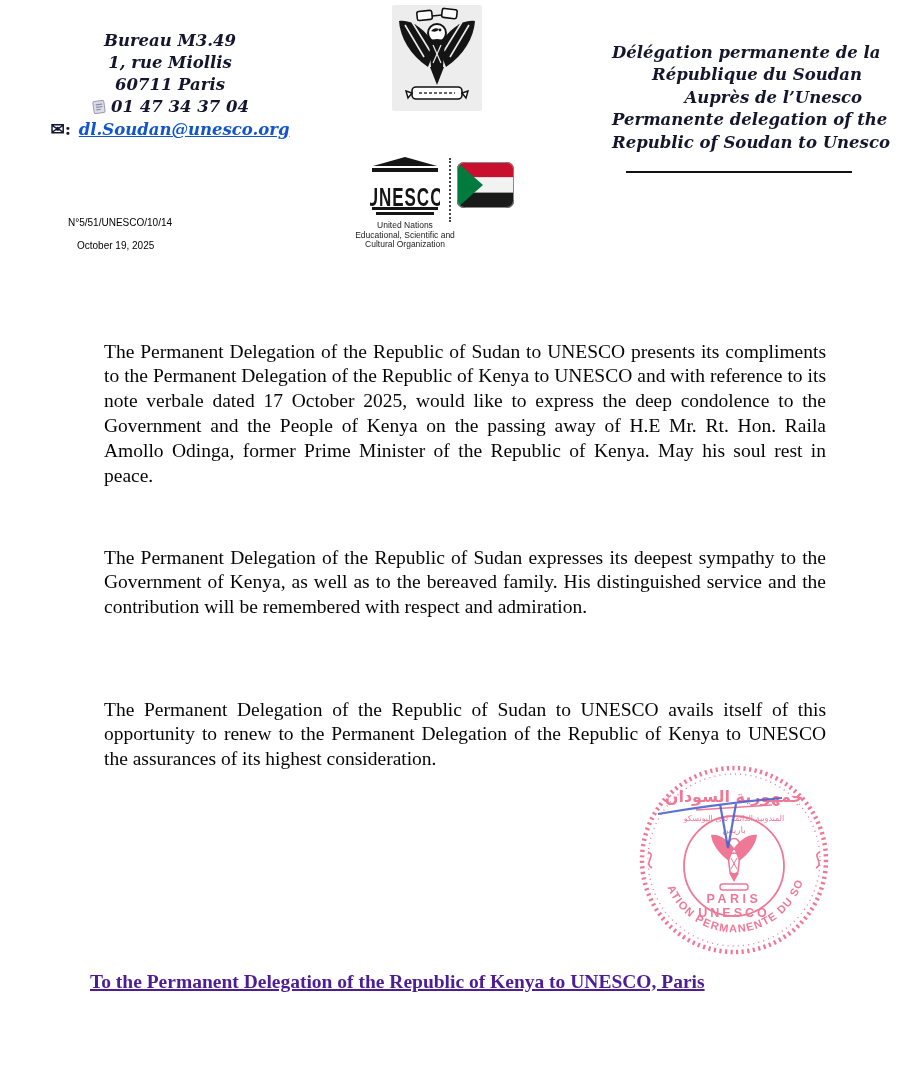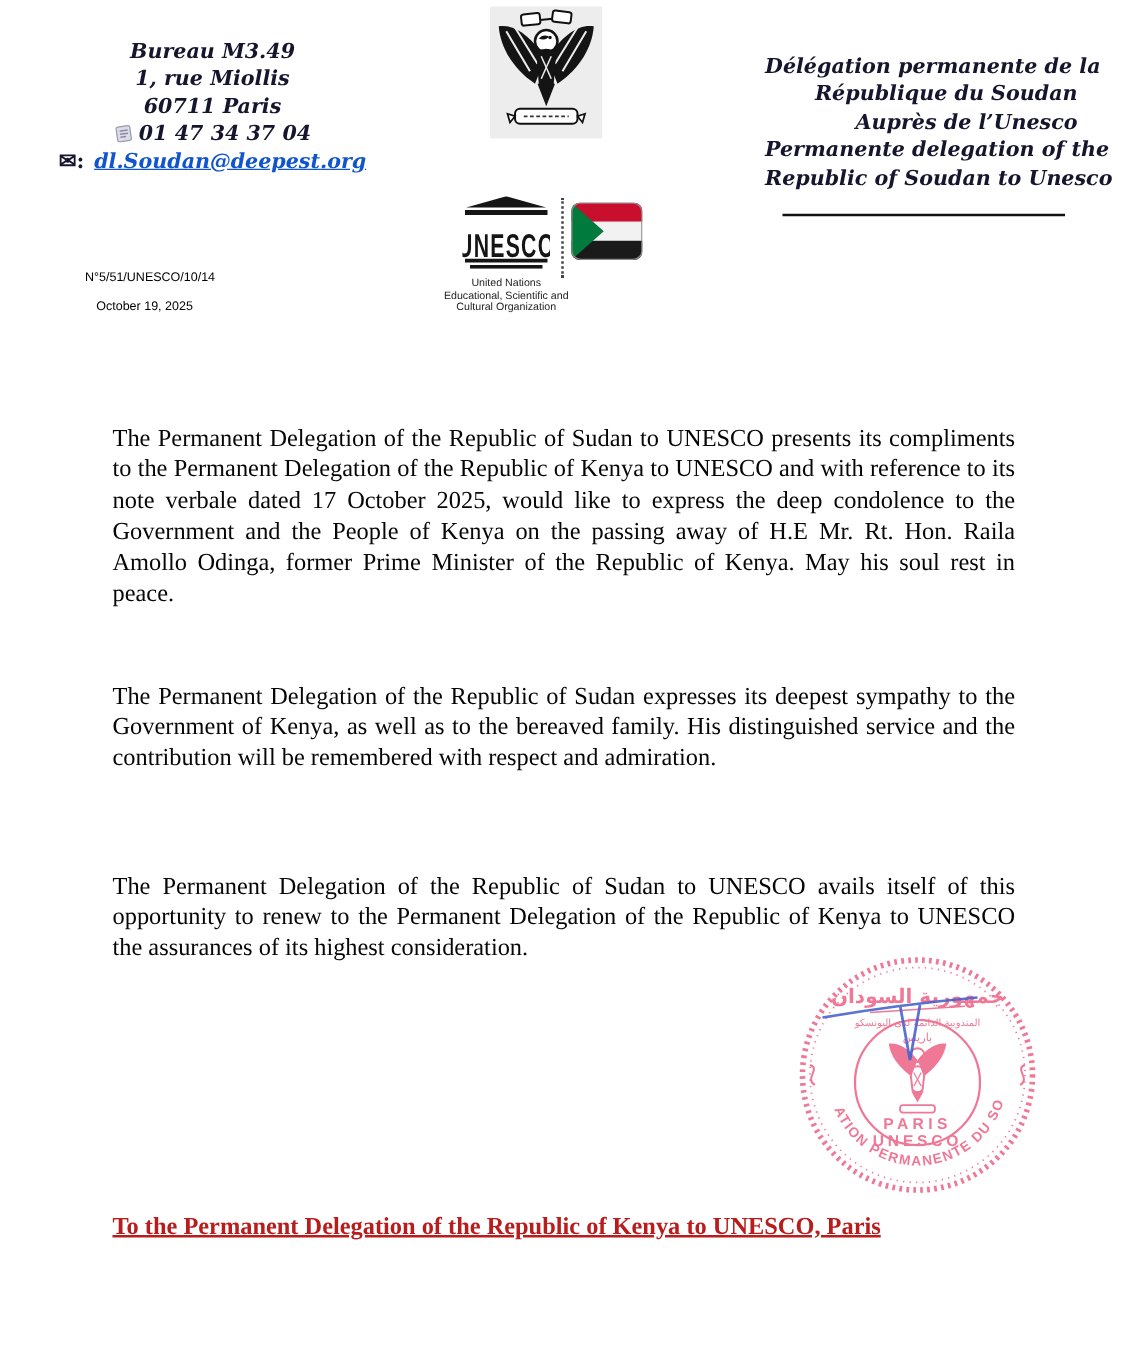--- a/index.html
+++ b/index.html
@@ -31,30 +31,30 @@
              font-family:"DejaVu Serif",serif;font-style:italic;font-weight:bold;
              font-size:16.5px;line-height:22.4px;color:#15152e;white-space:nowrap;}
   .hdr-right-rule{position:absolute;left:626px;top:171px;width:226px;border-top:2px solid #111;}
 
   
   .ref-blk{position:absolute;left:68px;top:212px;font-family:"Liberation Sans",sans-serif;
            font-size:10px;line-height:22.5px;color:#000;}
   .ref-blk .ref-date{padding-left:9px;}
 
   
-  .para{position:absolute;left:90px;width:722px;text-align:justify;
+  .para{position:absolute;left:104px;width:722px;text-align:justify;
         font-size:19.5px;line-height:24.9px;color:#060606;}
   .p1{top:320px;} .p2{top:526px;} .p3{top:678px;}
 
   
   .stamp{position:absolute;left:630px;top:760px;opacity:.93;}
 
   
   .footer-line{position:absolute;left:90px;top:971px;font-size:19.5px;font-weight:bold;
-               text-decoration:underline;text-decoration-thickness:2px;color:#b91c1c;
+               text-decoration:underline;text-decoration-thickness:2px;color:#4c1d95;
                white-space:nowrap;}
 </style>
 </head>
 <body>
 
 <div class="page">
 
   <div class="hdr-left">
     <div>Bureau M3.49</div>
     <div>1, rue Miollis</div>
@@ -62,21 +62,21 @@
     <div>
       <svg class="fax-ic" width="16" height="14" viewBox="0 0 16 14">
         <g transform="rotate(-8 8 7)">
           <rect x="2.5" y="1" width="11" height="12" rx="1.5" fill="#dcdce8" stroke="#9a9ab0" stroke-width="1"></rect>
           <line x1="5" y1="4.5" x2="11.5" y2="4.5" stroke="#8a8aa4" stroke-width="1.2"></line>
           <line x1="5" y1="7" x2="11.5" y2="7" stroke="#8a8aa4" stroke-width="1.2"></line>
           <line x1="5" y1="9.5" x2="9.5" y2="9.5" stroke="#8a8aa4" stroke-width="1.2"></line>
         </g>
       </svg><span>01 47 34 37 04</span>
     </div>
-    <div><span class="env-glyph">✉:</span> <a href="#" class="email-link">dl.Soudan@deepest.org</a></div>
+    <div><span class="env-glyph">✉:</span> <a href="#" class="email-link">dl.Soudan@unesco.org</a></div>
   </div>
 
   <svg class="coat" width="90" height="106" viewBox="0 0 90 106">
     <rect x="0" y="0" width="90" height="106" rx="2" fill="#ededed"></rect>
 
     <rect x="25" y="6" width="15" height="9" rx="2" fill="#fff" stroke="#111" stroke-width="1.6" transform="rotate(-6 32 10)"></rect>
     <rect x="50" y="4" width="15" height="9" rx="2" fill="#fff" stroke="#111" stroke-width="1.6" transform="rotate(7 57 8)"></rect>
     <line x1="40" y1="11" x2="50" y2="10" stroke="#111" stroke-width="1.6"></line>
 
     <path d="M44,42 C32,22 18,14 7,16 C8,32 18,50 36,62 Z" fill="#141414"></path>

